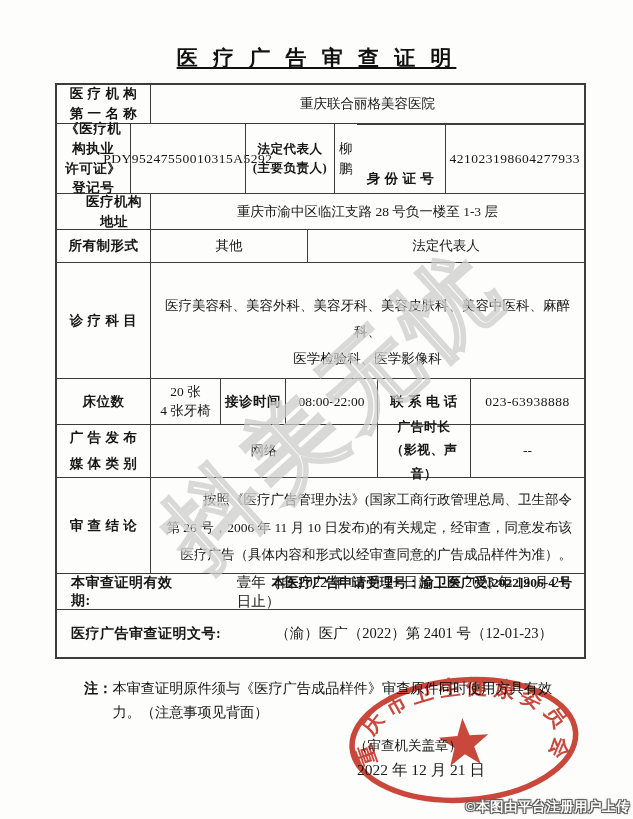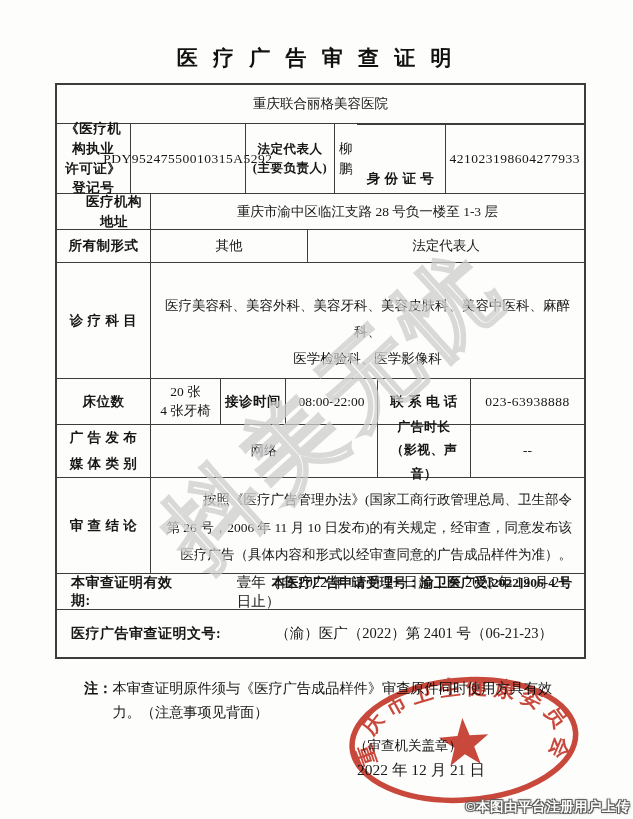--- a/index.html
+++ b/index.html
@@ -7,20 +7,21 @@
   .page {
     position:relative; width:633px; height:819px; margin:0 auto;
     background:#fdfdfb; overflow:hidden;
     font-family:"Liberation Serif","DejaVu Serif",serif;
     color:#161616;
   }
   .doc-title {
     position:absolute; top:44px; left:0; width:100%;
     text-align:center; font-size:21px; font-weight:bold; letter-spacing:5px;
     color:#111;
+    text-decoration:underline;
   }
   
   .doc-table {
     position:absolute; left:55px; top:83px; width:531px;
     border:2px solid #3c3c3c; background:transparent; z-index:2;
   }
   .row { display:flex; width:100%; }
   .row + .row { border-top:1.5px solid #3c3c3c; }
   .cell {
     display:flex; align-items:center; justify-content:center;
@@ -91,20 +92,22 @@
 
 <div class="page">
 
   <div class="doc-title">医 疗 广 告 审 查 证 明</div>
 
   <div class="watermark">抖美无忧</div>
 
   <div class="doc-table">
 
     <div class="row" style="height:38px;">
+      <div class="cell lbl" style="width:93px;">医 疗 机 构
+第 一 名 称</div>
       <div class="cell grow">重庆联合丽格美容医院</div>
     </div>
 
     <div class="row" style="height:70px;">
       <div class="cell lbl" style="width:93px;">《医疗机构执业
 许可证》登记号</div>
       <div class="cell mono-num" style="width:149px;">PDY95247550010315A5292</div>
       <div class="vstack">
         <div class="subrow">
           <div class="cell lbl" style="width:88px; font-size:12.5px;">法定代表人
@@ -165,21 +168,21 @@
     <div class="row" style="height:36px;">
       <div class="wide-row-cell">
         <span class="lbl">本审查证明有效期:</span>
         <span class="val">壹年（自 2022 年 12 月 21 日起，至 2023 年 12 月 21 日止）</span>
       </div>
     </div>
 
     <div class="row" style="height:48px;">
       <div class="wide-row-cell">
         <span class="lbl">医疗广告审查证明文号:</span>
-        <span class="val">（渝）医广（2022）第 2401 号（06-21-23）</span>
+        <span class="val">（渝）医广（2022）第 2401 号（12-01-23）</span>
       </div>
     </div>
 
   </div>
 
   <div class="note">
     <span class="prefix">注：</span>
     <span class="body">本审查证明原件须与《医疗广告成品样件》审查原件同时使用方具有效
 力。（注意事项见背面）</span>
   </div>

